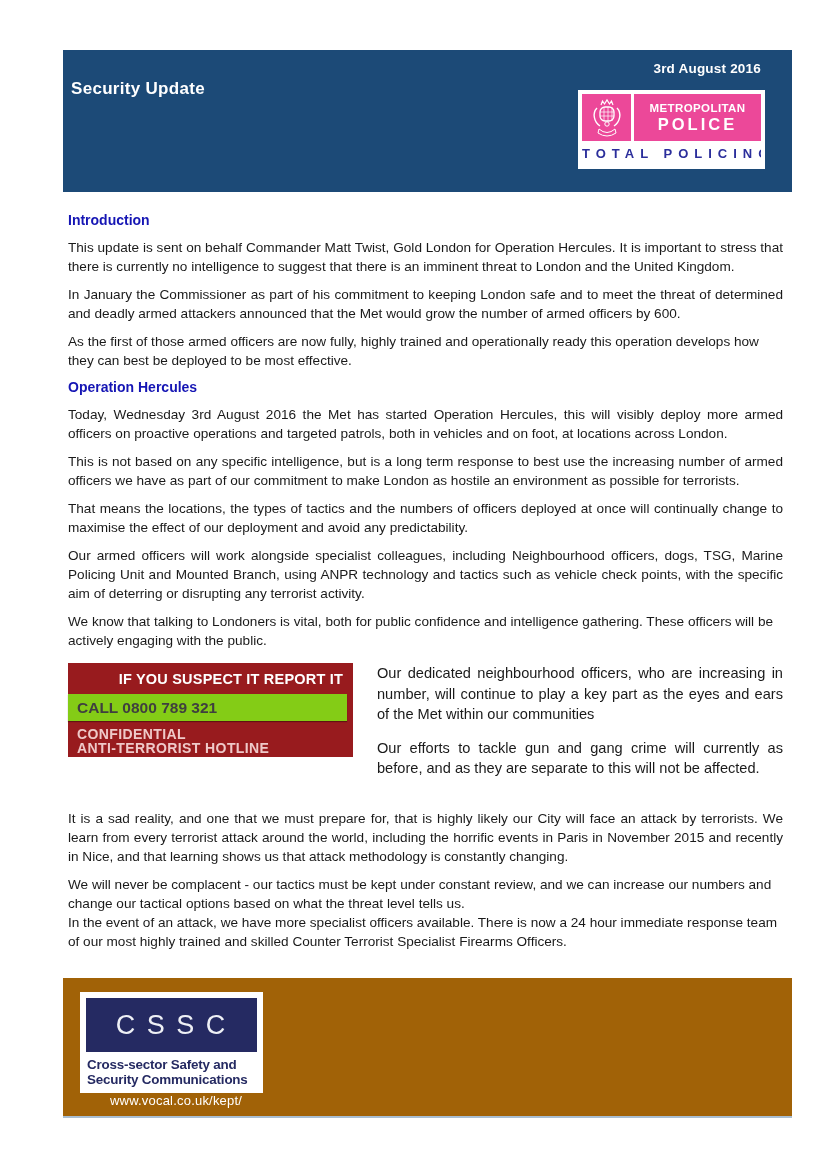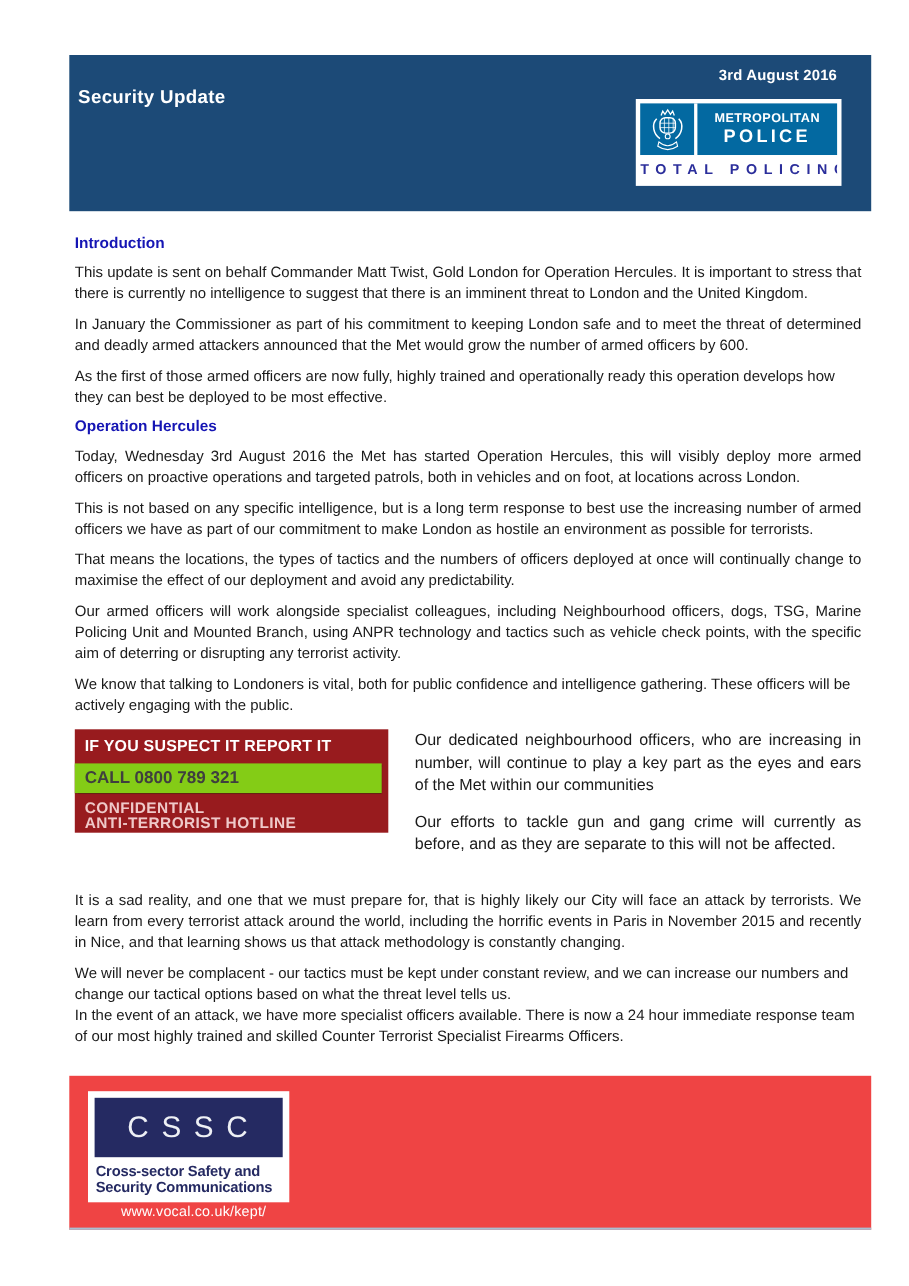--- a/index.html
+++ b/index.html
@@ -6,47 +6,47 @@
   html,body { background:#ffffff; }
   body { font-family:"Liberation Sans", sans-serif; color:#1a1a1a; }
   .page { position:relative; width:826px; height:1169px; background:#fff; overflow:hidden;margin-left:15px; }
 
   
   .header { position:absolute; left:48px; top:50px; width:729px; height:142px; background:#1c4a77; }
   .header-date { position:absolute; top:11px; right:31px; color:#fff; font-size:13.5px; font-weight:bold; letter-spacing:.2px; }
   .header-title { position:absolute; top:29px; left:8px; color:#fff; font-size:17px; font-weight:bold; letter-spacing:.3px; }
 
   .met-logo { position:absolute; top:40px; right:27px; width:187px; background:#fff; padding:4px; }
-  .met-top { display:flex; background:#0369a1; height:47px; }
+  .met-top { display:flex; background:#ec4899; height:47px; }
   .met-crest-cell { width:52px; flex:none; display:flex; align-items:center; justify-content:center; border-right:3px solid #fff; }
   .met-name { flex:1; display:flex; flex-direction:column; align-items:center; justify-content:center; color:#fff; }
   .met-name .l1 { font-size:11.5px; font-weight:bold; letter-spacing:.4px; }
   .met-name .l2 { font-size:16.5px; font-weight:bold; letter-spacing:3px; margin-top:1px; }
   .met-tagline { background:#fff; color:#2b2e9b; font-weight:bold; font-size:13px; letter-spacing:6px; text-align:center; padding-top:5px; height:24px; white-space:nowrap; overflow:hidden; }
 
   
   .content { position:absolute; left:53px; top:212px; width:715px; }
   .sec-heading { color:#1515b4; font-size:14px; font-weight:bold; margin:5px 0 10px; }
   .content p.b { font-size:13.6px; line-height:19px; margin-bottom:9px; }
   .j { text-align:justify; }
 
   
   .cols { display:flex; gap:24px; margin-top:13px; }
   .hotline { width:285px; height:94px; background:#981b1e; flex:none; }
-  .hotline-head { color:#fff; font-weight:bold; font-size:14.5px; padding:8px 10px 7px 9px; letter-spacing:.2px; white-space:nowrap; }
+  .hotline-head { color:#fff; font-weight:bold; font-size:14.5px; padding:8px 10px 7px 9px; letter-spacing:.2px; white-space:nowrap;text-align:right; }
   .hotline-strip { background:#84cc16; margin-right:6px; height:27px; display:flex; align-items:center; padding-left:9px; font-size:15.5px; font-weight:bold; color:#3f3f3f; box-shadow:0 1px 1px rgba(0,0,0,.35); }
   .hotline-foot { padding:7px 10px 0 9px; color:#efc9c9; font-weight:bold; font-size:14px; line-height:13.5px; letter-spacing:.4px; }
   .col-right { flex:1; }
   .col-right p { font-size:14.6px; line-height:20.5px; margin-bottom:13px; text-align:justify; }
 
   .p-sad { margin-top:17px; }
   .p-final { margin-top:9px; white-space:pre-line; }
 
   
-  .footer { position:absolute; left:48px; top:978px; width:729px; height:140px; background:#ef4444; border-bottom:2px solid #a9bed1; }
+  .footer { position:absolute; left:48px; top:978px; width:729px; height:140px; background:#a16207; border-bottom:2px solid #a9bed1; }
   .cssc-box { position:absolute; left:17px; top:14px; width:183px; background:#fff; padding:6px 6px 4px 6px; }
   .cssc-mark { background:#252a62; height:54px; display:flex; align-items:center; justify-content:center; color:#eef0f5; font-size:27px; letter-spacing:2px; font-weight:normal; }
   .cssc-tagline { color:#252a62; font-weight:bold; font-size:13.4px; line-height:15px; padding:5px 0 2px 1px; letter-spacing:-.2px; }
   .cssc-url { position:absolute; left:47px; top:115px; color:#fff; font-size:13px; letter-spacing:.2px; }
 </style>
 </head>
 <body>
 
 <div class="page">
 

